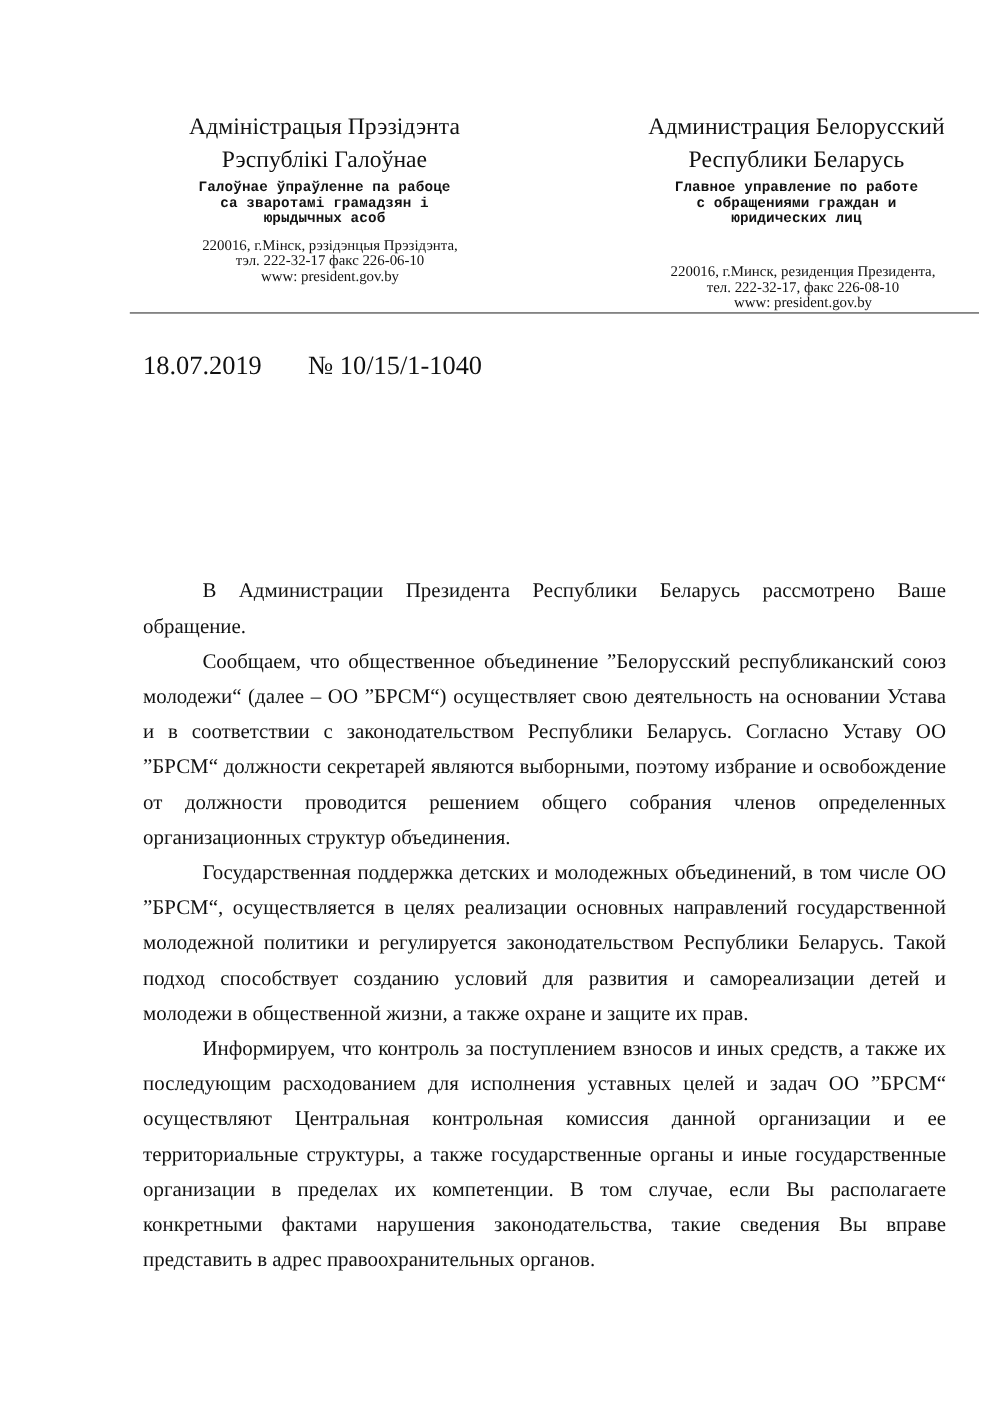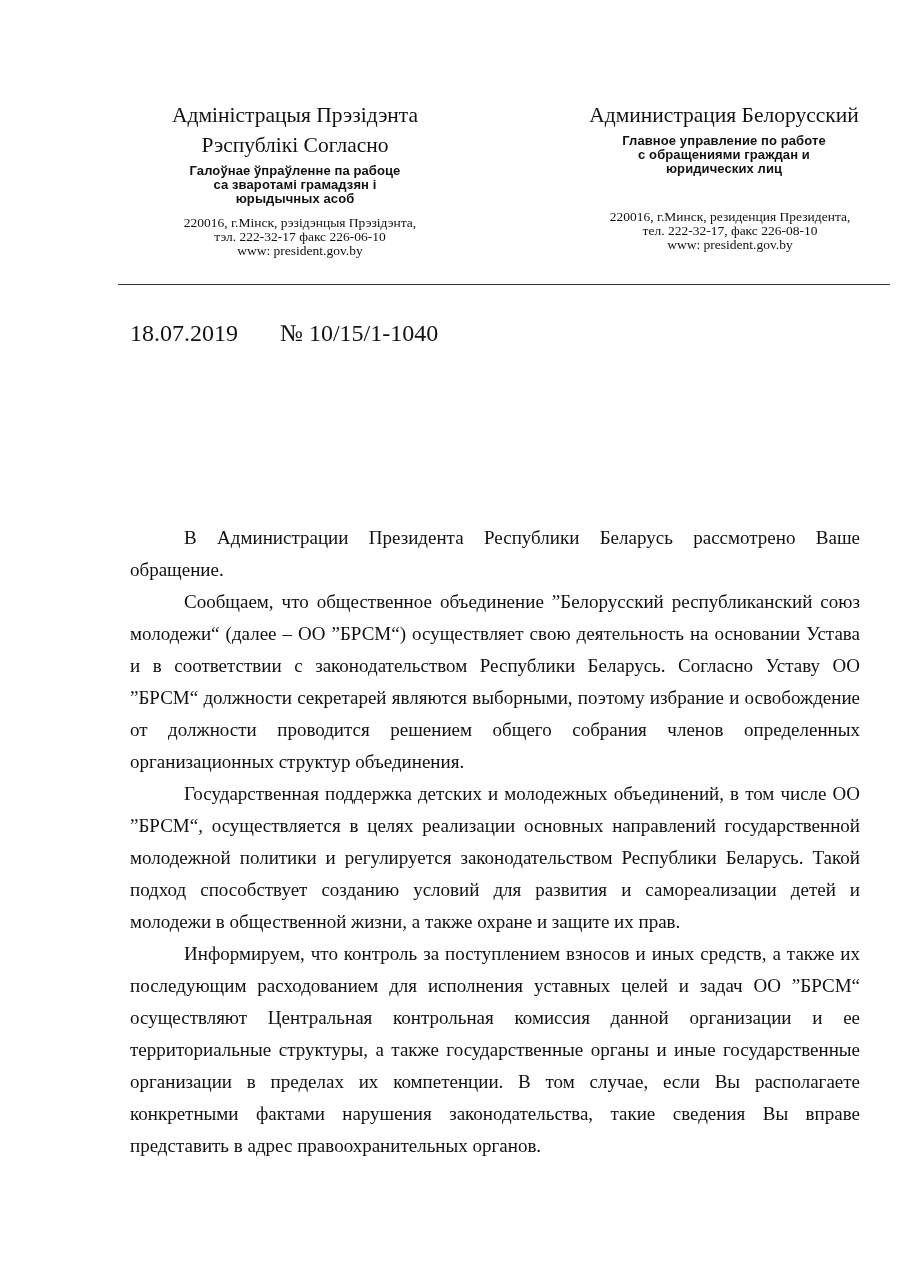--- a/index.html
+++ b/index.html
@@ -1,51 +1,52 @@
 <!DOCTYPE html>
 <html><head>
   <meta charset="utf-8">
   <style>
     html, body { margin: 0; padding: 0; background: #ffffff; }
     body { width: 904px; height: 1280px; position: relative; overflow: hidden; color: #111; font-family: "Liberation Serif", serif; }
     .head-col { position: absolute; top: 100px; text-align: center; }
     .head-col.left { left: 145px; width: 300px; }
     .head-col.right { left: 565px; width: 318px; }
     .org { font-size: 21.5px; line-height: 30px; }
-    .dept { font-family: Liberation Sans, sans-serif; font-weight: bold; font-size: 13px; line-height: 14px; margin-top: 4px; letter-spacing: 0.1px; }
+    .dept { font-family: Liberation Mono, monospace; font-weight: bold; font-size: 13px; line-height: 14px; margin-top: 4px; letter-spacing: 0.1px; }
     .addr { text-align: center; font-size: 13.5px; line-height: 14px; margin-top: 10px; }
     .head-col.left .addr { margin-left: 10px; }
     .head-col.right .addr { margin-left: 12px; margin-top: 34px; }
     .rule { position: absolute; left: 118px; width: 772px; top: 284px; height: 0; border-top: 1.5px solid #333; }
     .ref { position: absolute; top: 320px; left: 130px; font-size: 24px; }
     .ref span { display: inline-block; }
     .ref .num { margin-left: 36px; }
     .body-text { position: absolute; left: 130px; width: 730px; top: 522px; font-size: 19px; line-height: 32px; text-align: justify; }
     .body-text p { margin: 0; text-indent: 54px; }
   </style>
 </head>
 <body>
 
 <div class="head-col left">
   <div class="org">Адміністрацыя Прэзідэнта</div>
-  <div class="org">Рэспублікі Согласно</div>
+  <div class="org">Рэспублікі Галоўнае</div>
   <div class="dept">
     <div>Галоўнае ўпраўленне па рабоце</div>
     <div>са зваротамі грамадзян і</div>
     <div>юрыдычных асоб</div>
   </div>
   <div class="addr">
     <div>220016, г.Мінск, рэзідэнцыя Прэзідэнта,</div>
     <div>тэл. 222-32-17 факс 226-06-10</div>
     <div>www: president.gov.by</div>
   </div>
 </div>
 
 <div class="head-col right">
   <div class="org">Администрация Белорусский</div>
+  <div class="org">Республики Беларусь</div>
   <div class="dept">
     <div>Главное управление по работе</div>
     <div>с обращениями граждан и</div>
     <div>юридических лиц</div>
   </div>
   <div class="addr">
     <div>220016, г.Минск, резиденция Президента,</div>
     <div>тел. 222-32-17, факс 226-08-10</div>
     <div>www: president.gov.by</div>
   </div>

